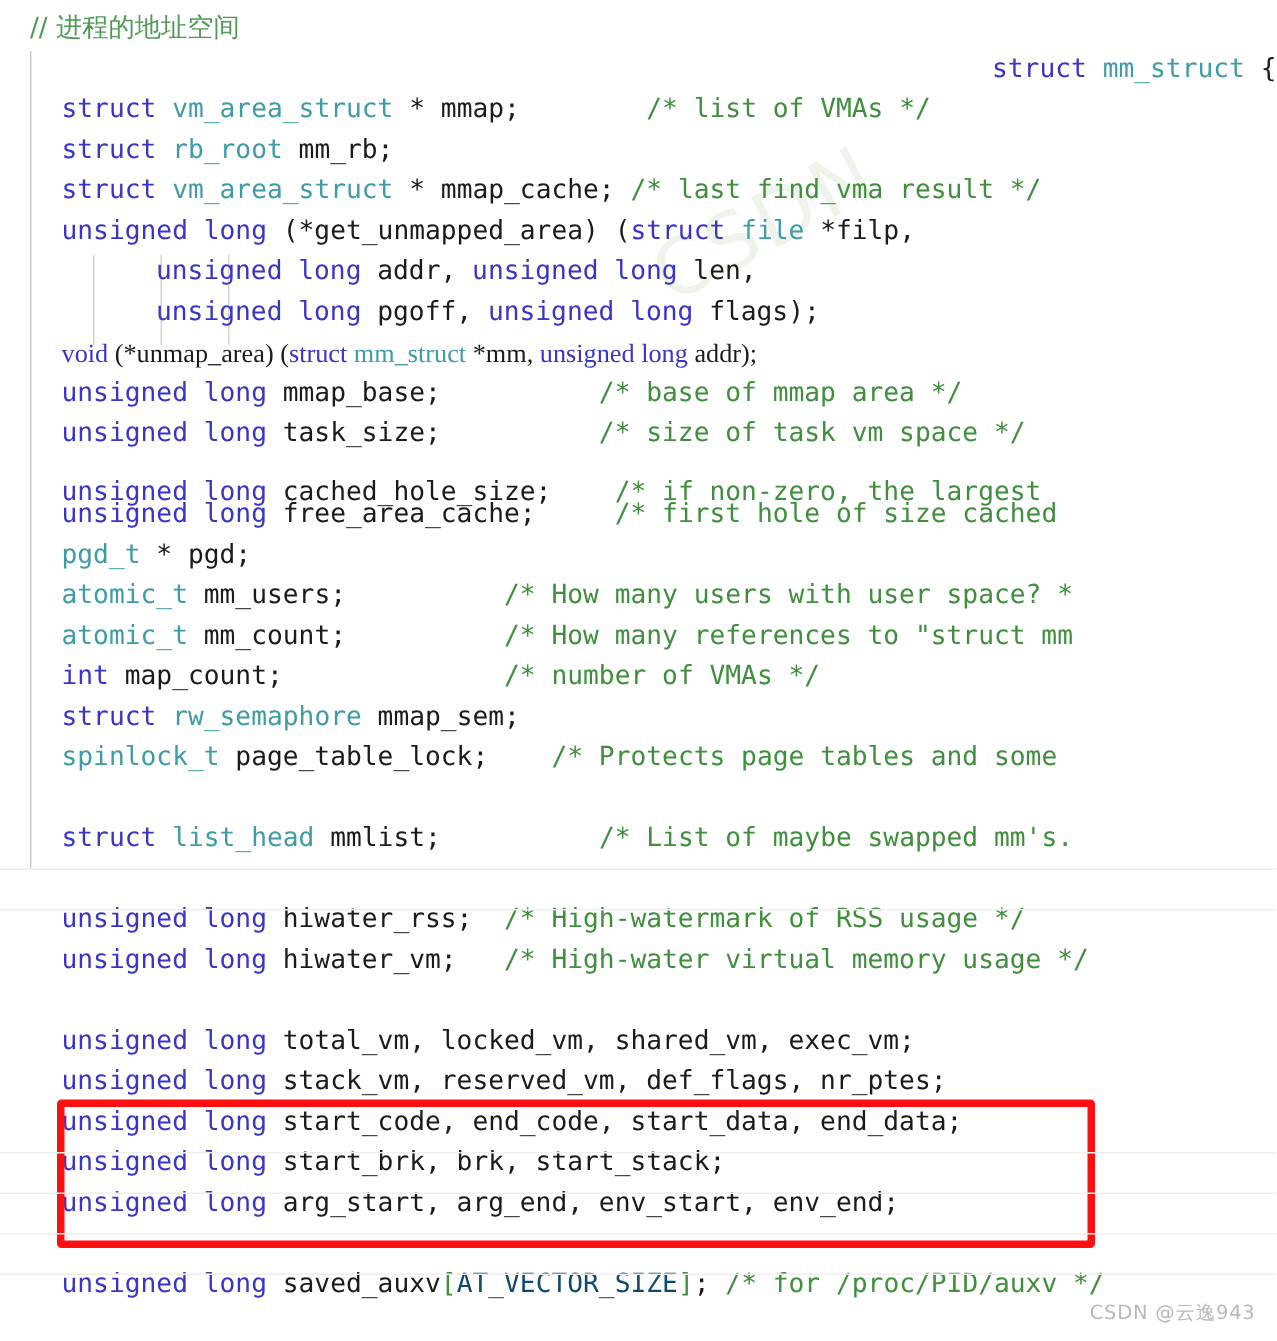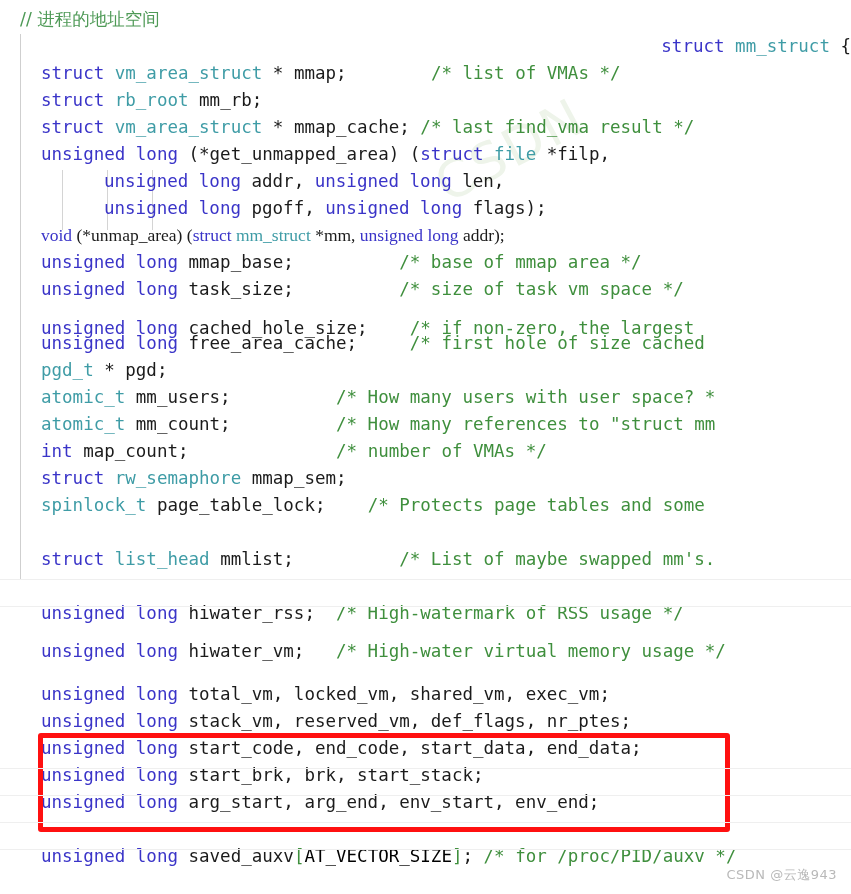--- a/index.html
+++ b/index.html
@@ -22,21 +22,21 @@
     line-height:27px;
     font-size:17.5px;
     white-space:pre;
     letter-spacing:0px;
     color:#1b1b1b;
   }
   .kw   { color:#3a34c8; }
   .typ  { color:#3f9ca6; }
   .com  { color:#3f8f3d; }
   .pln  { color:#1b1b1b; }
-  .mac  { color:#000000; }
+  .mac  { color:#0c4a6e; }
   .punc { color:#3f8f3d; }
   .cjkcom{ color:#4f9a57; font-family:"DejaVu Sans","Liberation Sans",sans-serif; }
 
   
   .guide{
     position:absolute;
     width:1px;
     background:#d4d4d4;
   }
   .guide-main{ left:20px; top:34px; height:546px; background:#cfcfcf; }
@@ -105,21 +105,21 @@
       <div class="line" style="position: absolute; left: 41px; top: 357px; right: 0px;"><span class="typ">pgd_t</span><span class="pln"> * pgd;</span></div>
       <div class="line" style="position: absolute; left: 41px; top: 384px; right: 0px;"><span class="typ">atomic_t</span><span class="pln"> mm_users;</span><span class="pln">          </span><span class="com">/* How many users with user space? *</span></div>
       <div class="line" style="position: absolute; left: 41px; top: 411px; right: 0px;"><span class="typ">atomic_t</span><span class="pln"> mm_count;</span><span class="pln">          </span><span class="com">/* How many references to "struct mm</span></div>
       <div class="line" style="position: absolute; left: 41px; top: 438px; right: 0px;"><span class="kw">int</span><span class="pln"> map_count;</span><span class="pln">              </span><span class="com">/* number of VMAs */</span></div>
       <div class="line" style="position: absolute; left: 41px; top: 465px; right: 0px;"><span class="kw">struct</span><span class="pln"> </span><span class="typ">rw_semaphore</span><span class="pln"> mmap_sem;</span></div>
       <div class="line" style="position: absolute; left: 41px; top: 492px; right: 0px;"><span class="typ">spinlock_t</span><span class="pln"> page_table_lock;</span><span class="pln">    </span><span class="com">/* Protects page tables and some</span></div>
       <div class="line" style="position: absolute; left: 20px; top: 519px; right: 0px;"></div>
       <div class="line" style="position: absolute; left: 41px; top: 546px; right: 0px;"><span class="kw">struct</span><span class="pln"> </span><span class="typ">list_head</span><span class="pln"> mmlist;</span><span class="pln">          </span><span class="com">/* List of maybe swapped mm's.</span></div>
       <div class="line" style="position: absolute; left: 20px; top: 573px; right: 0px;"></div>
       <div class="line" style="position: absolute; left: 41px; top: 600px; right: 0px;"><span class="kw">unsigned long</span><span class="pln"> hiwater_rss;</span><span class="pln">  </span><span class="com">/* High-watermark of RSS usage */</span></div>
-      <div class="line" style="position: absolute; left: 41px; top: 627px; right: 0px; margin-top: 11px;"><span class="kw">unsigned long</span><span class="pln"> hiwater_vm;</span><span class="pln">   </span><span class="com">/* High-water virtual memory usage */</span></div>
+      <div class="line" style="position: absolute; left: 41px; top: 627px; right: 0px;"><span class="kw">unsigned long</span><span class="pln"> hiwater_vm;</span><span class="pln">   </span><span class="com">/* High-water virtual memory usage */</span></div>
       <div class="line" style="position: absolute; left: 20px; top: 654px; right: 0px;"></div>
       <div class="line" style="position: absolute; left: 41px; top: 681px; right: 0px;"><span class="kw">unsigned long</span><span class="pln"> total_vm, locked_vm, shared_vm, exec_vm;</span></div>
       <div class="line" style="position: absolute; left: 41px; top: 708px; right: 0px;"><span class="kw">unsigned long</span><span class="pln"> stack_vm, reserved_vm, def_flags, nr_ptes;</span></div>
       <div class="line" style="position: absolute; left: 41px; top: 735px; right: 0px;"><span class="kw">unsigned long</span><span class="pln"> start_code, end_code, start_data, end_data;</span></div>
       <div class="line" style="position: absolute; left: 41px; top: 762px; right: 0px;"><span class="kw">unsigned long</span><span class="pln"> start_brk, brk, start_stack;</span></div>
       <div class="line" style="position: absolute; left: 41px; top: 789px; right: 0px;"><span class="kw">unsigned long</span><span class="pln"> arg_start, arg_end, env_start, env_end;</span></div>
       <div class="line" style="position: absolute; left: 20px; top: 816px; right: 0px;"></div>
       <div class="line" style="position: absolute; left: 41px; top: 843px; right: 0px;"><span class="kw">unsigned long</span><span class="pln"> saved_auxv</span><span class="punc">[</span><span class="mac">AT_VECTOR_SIZE</span><span class="punc">]</span><span class="pln">; </span><span class="com">/* for /proc/PID/auxv */</span></div>
     </div>
 

